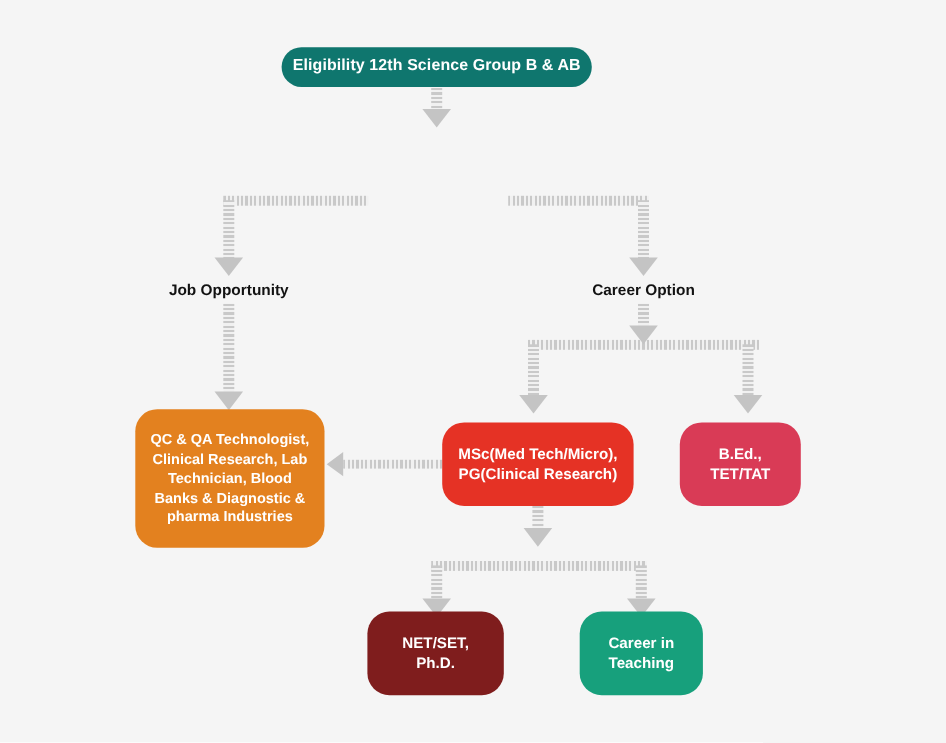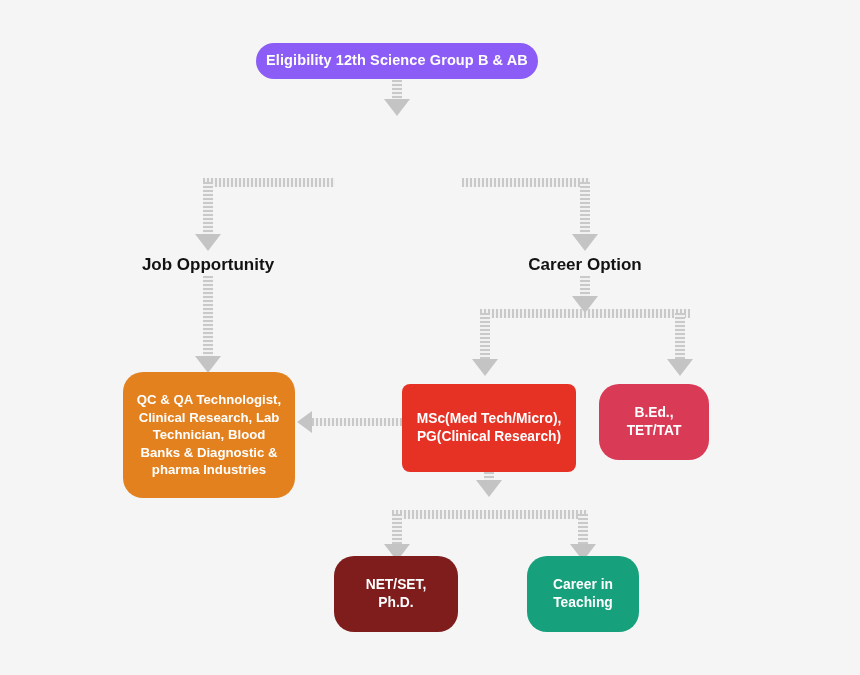--- a/index.html
+++ b/index.html
@@ -73,38 +73,38 @@
     font-size: 13.5px;
     line-height: 1.26;
     white-space: pre-line;
   }
 
   
   .section-label {
     position: absolute;
     color: #121212;
     font-weight: bold;
-    font-size: 17px;
+    font-size: 14px;
     text-align: center;
     z-index: 5;
   }
   #label-job      { left: 128px; top: 255px; width: 160px; }
   #label-career   { left: 505px; top: 255px; width: 160px; }
 
   
   #node-jobs {
     left: 123px; top: 372px; width: 172px; height: 126px;
     font-size: 13.2px; border-radius: 20px; line-height: 1.33;
   }
   #node-msc {
-    left: 402px; top: 384px; width: 174px; height: 88px;
-    font-size: 13.8px; border-radius: 8px;
+    left: 402px; top: 384px; width: 174px; height: 76px;
+    font-size: 13.8px; border-radius: 20px;
   }
   #node-bed {
-    left: 599px; top: 384px; width: 110px; height: 76px;
+    left: 618px; top: 384px; width: 110px; height: 76px;
     font-size: 13.8px; border-radius: 20px;
   }
   #node-net {
     left: 334px; top: 556px; width: 124px; height: 76px;
     font-size: 13.8px; border-radius: 20px;
   }
   #node-teach {
     left: 527px; top: 556px; width: 112px; height: 76px;
     font-size: 13.8px; border-radius: 20px;
   }
@@ -179,21 +179,21 @@
 
   <div class="conn v" style="left:484px; top:460px; width:10px; height:24px;"></div>
   <div class="arrowhead down" style="left:476px; top:480px;"></div>
 
   <div class="conn h" style="left:392px; top:510px; width:196px; height:9px;"></div>
   <div class="conn v" style="left:392px; top:514px; width:10px; height:34px;"></div>
   <div class="arrowhead down" style="left:384px; top:544px;"></div>
   <div class="conn v" style="left:578px; top:514px; width:10px; height:34px;"></div>
   <div class="arrowhead down" style="left:570px; top:544px;"></div>
 
-  <div class="node" id="node-eligibility" style="background:#8b5cf6;">Eligibility 12th Science Group B &amp; AB</div>
+  <div class="node" id="node-eligibility" style="background:#0f766e;">Eligibility 12th Science Group B &amp; AB</div>
 
 
   <div class="section-label" id="label-job">Job Opportunity</div>
 
   <div class="section-label" id="label-career">Career Option</div>
 
   <div class="node" id="node-jobs" style="background:#e3811f;">QC &amp; QA Technologist, Clinical Research, Lab Technician, Blood Banks &amp; Diagnostic &amp; pharma Industries</div>
 
   <div class="node" id="node-msc" style="background:#e53225;">MSc(Med Tech/Micro),
 PG(Clinical Research)</div>

